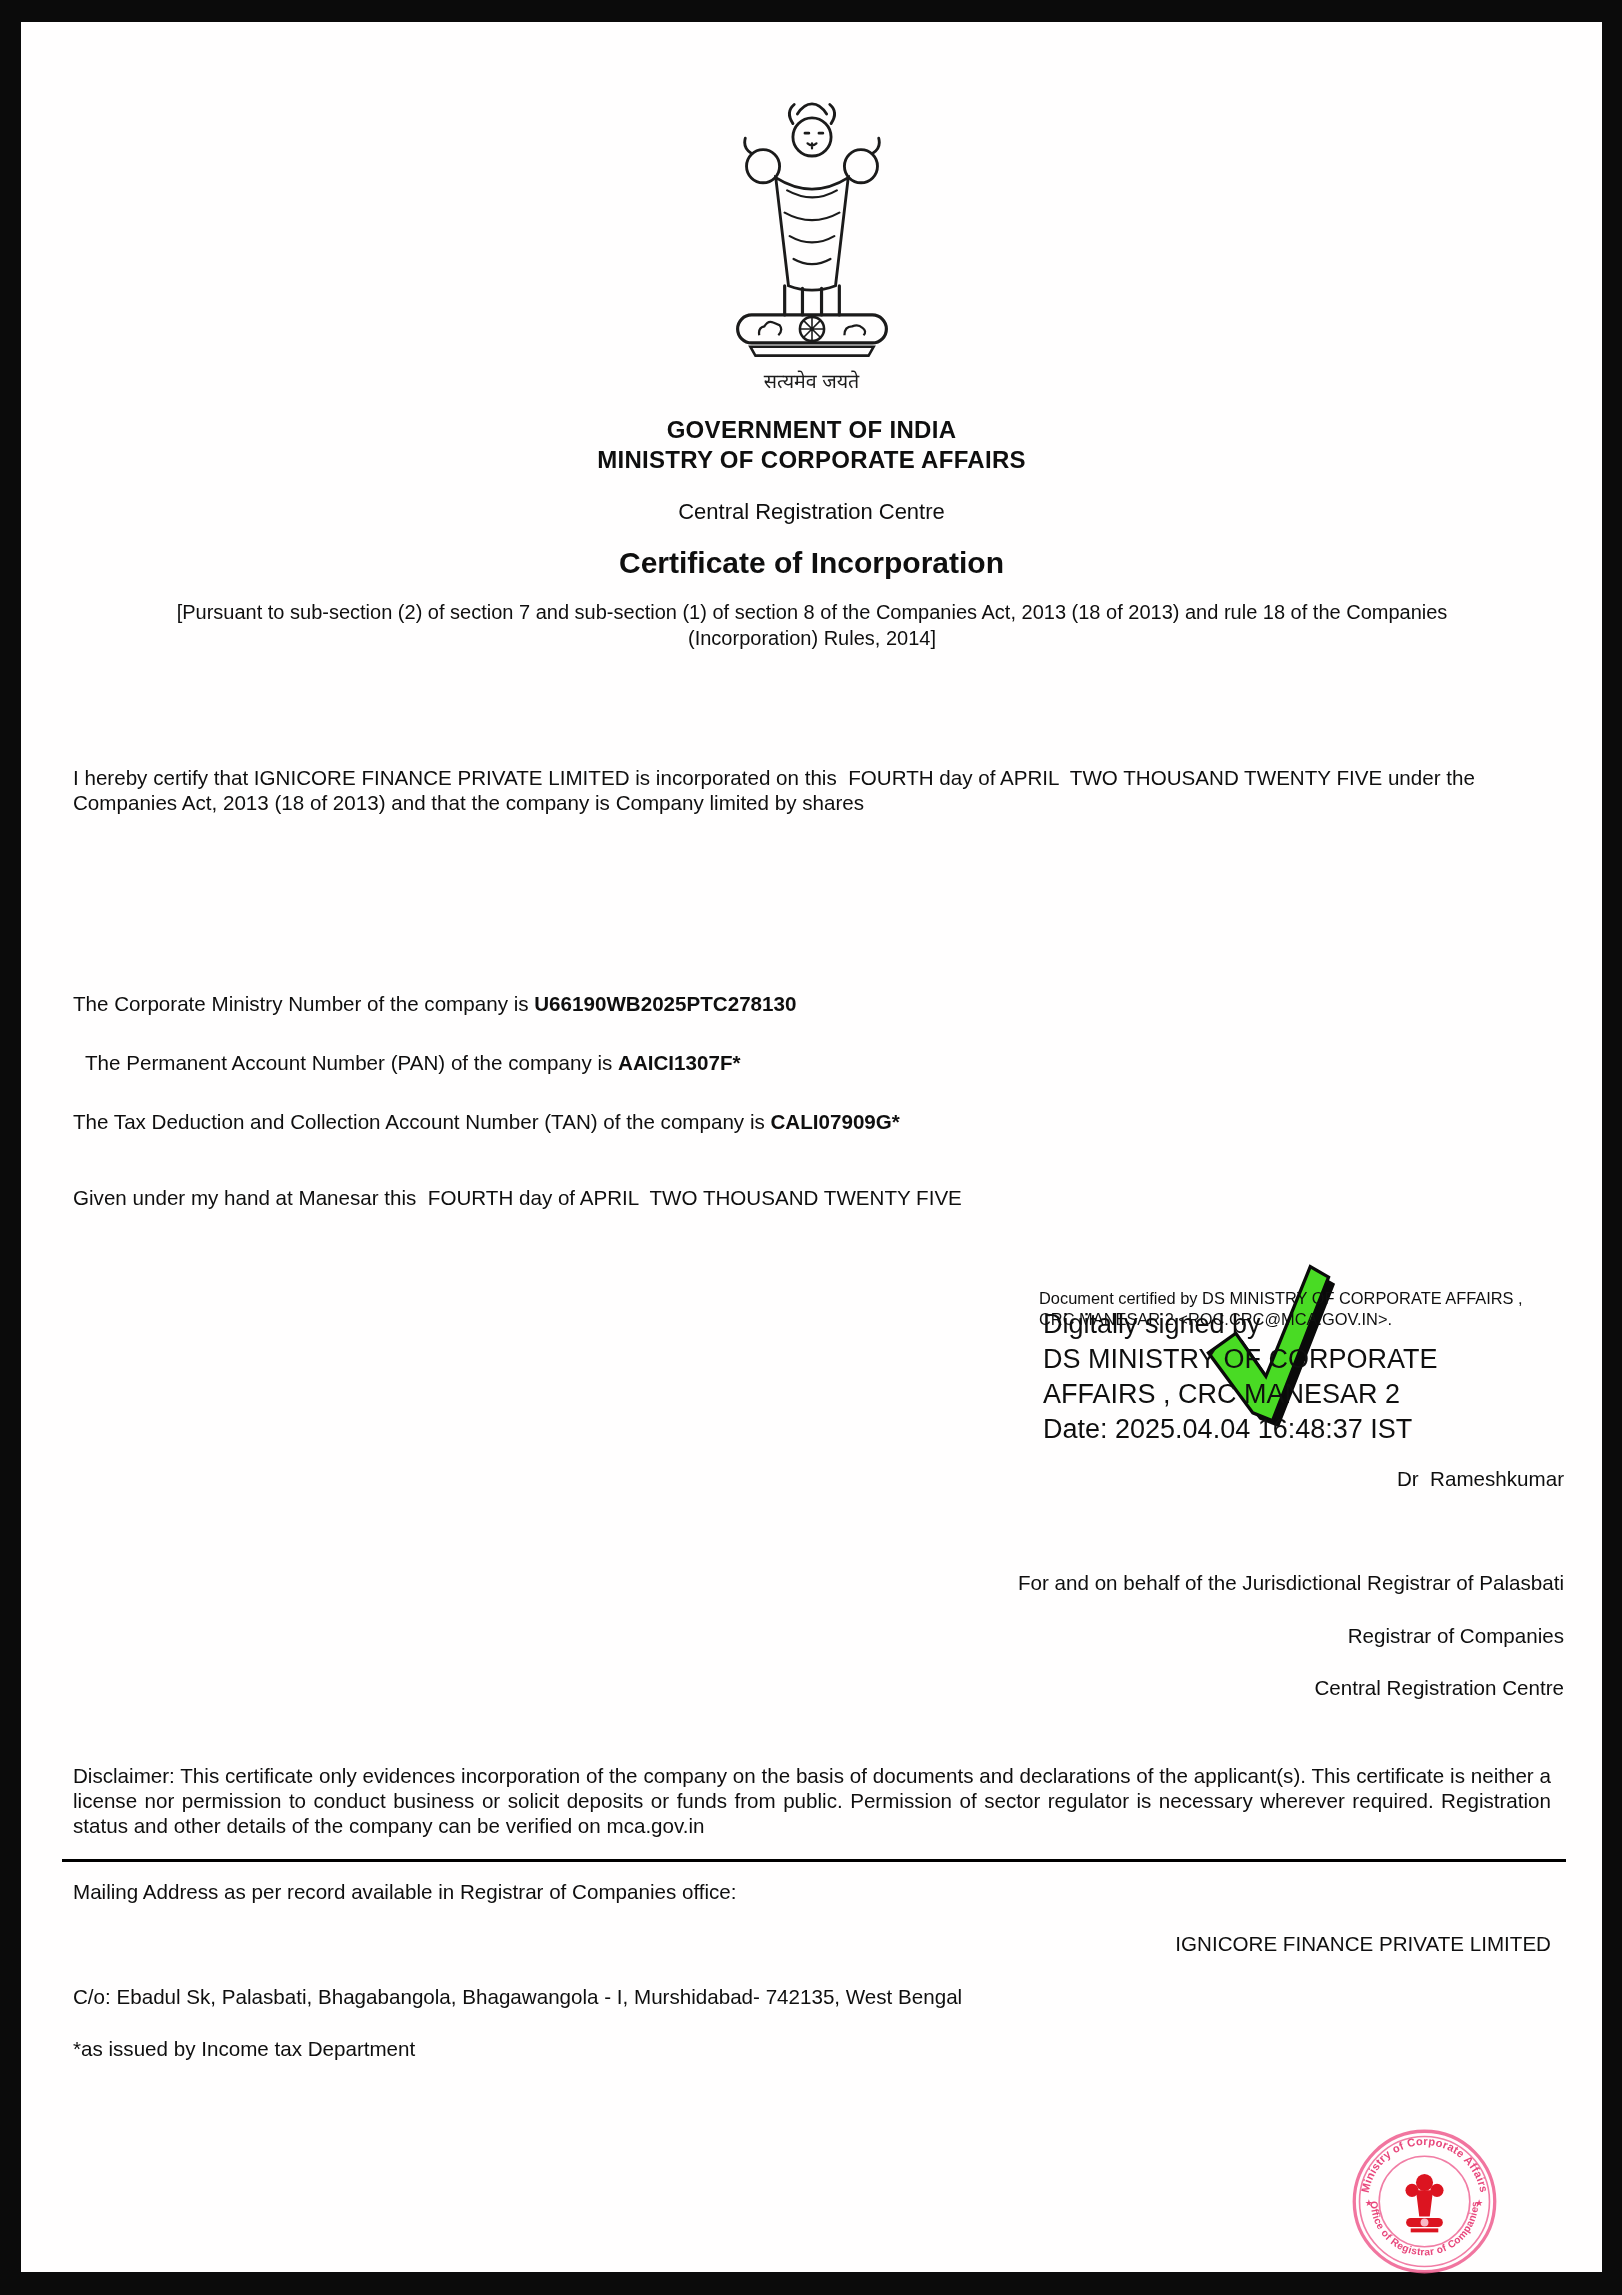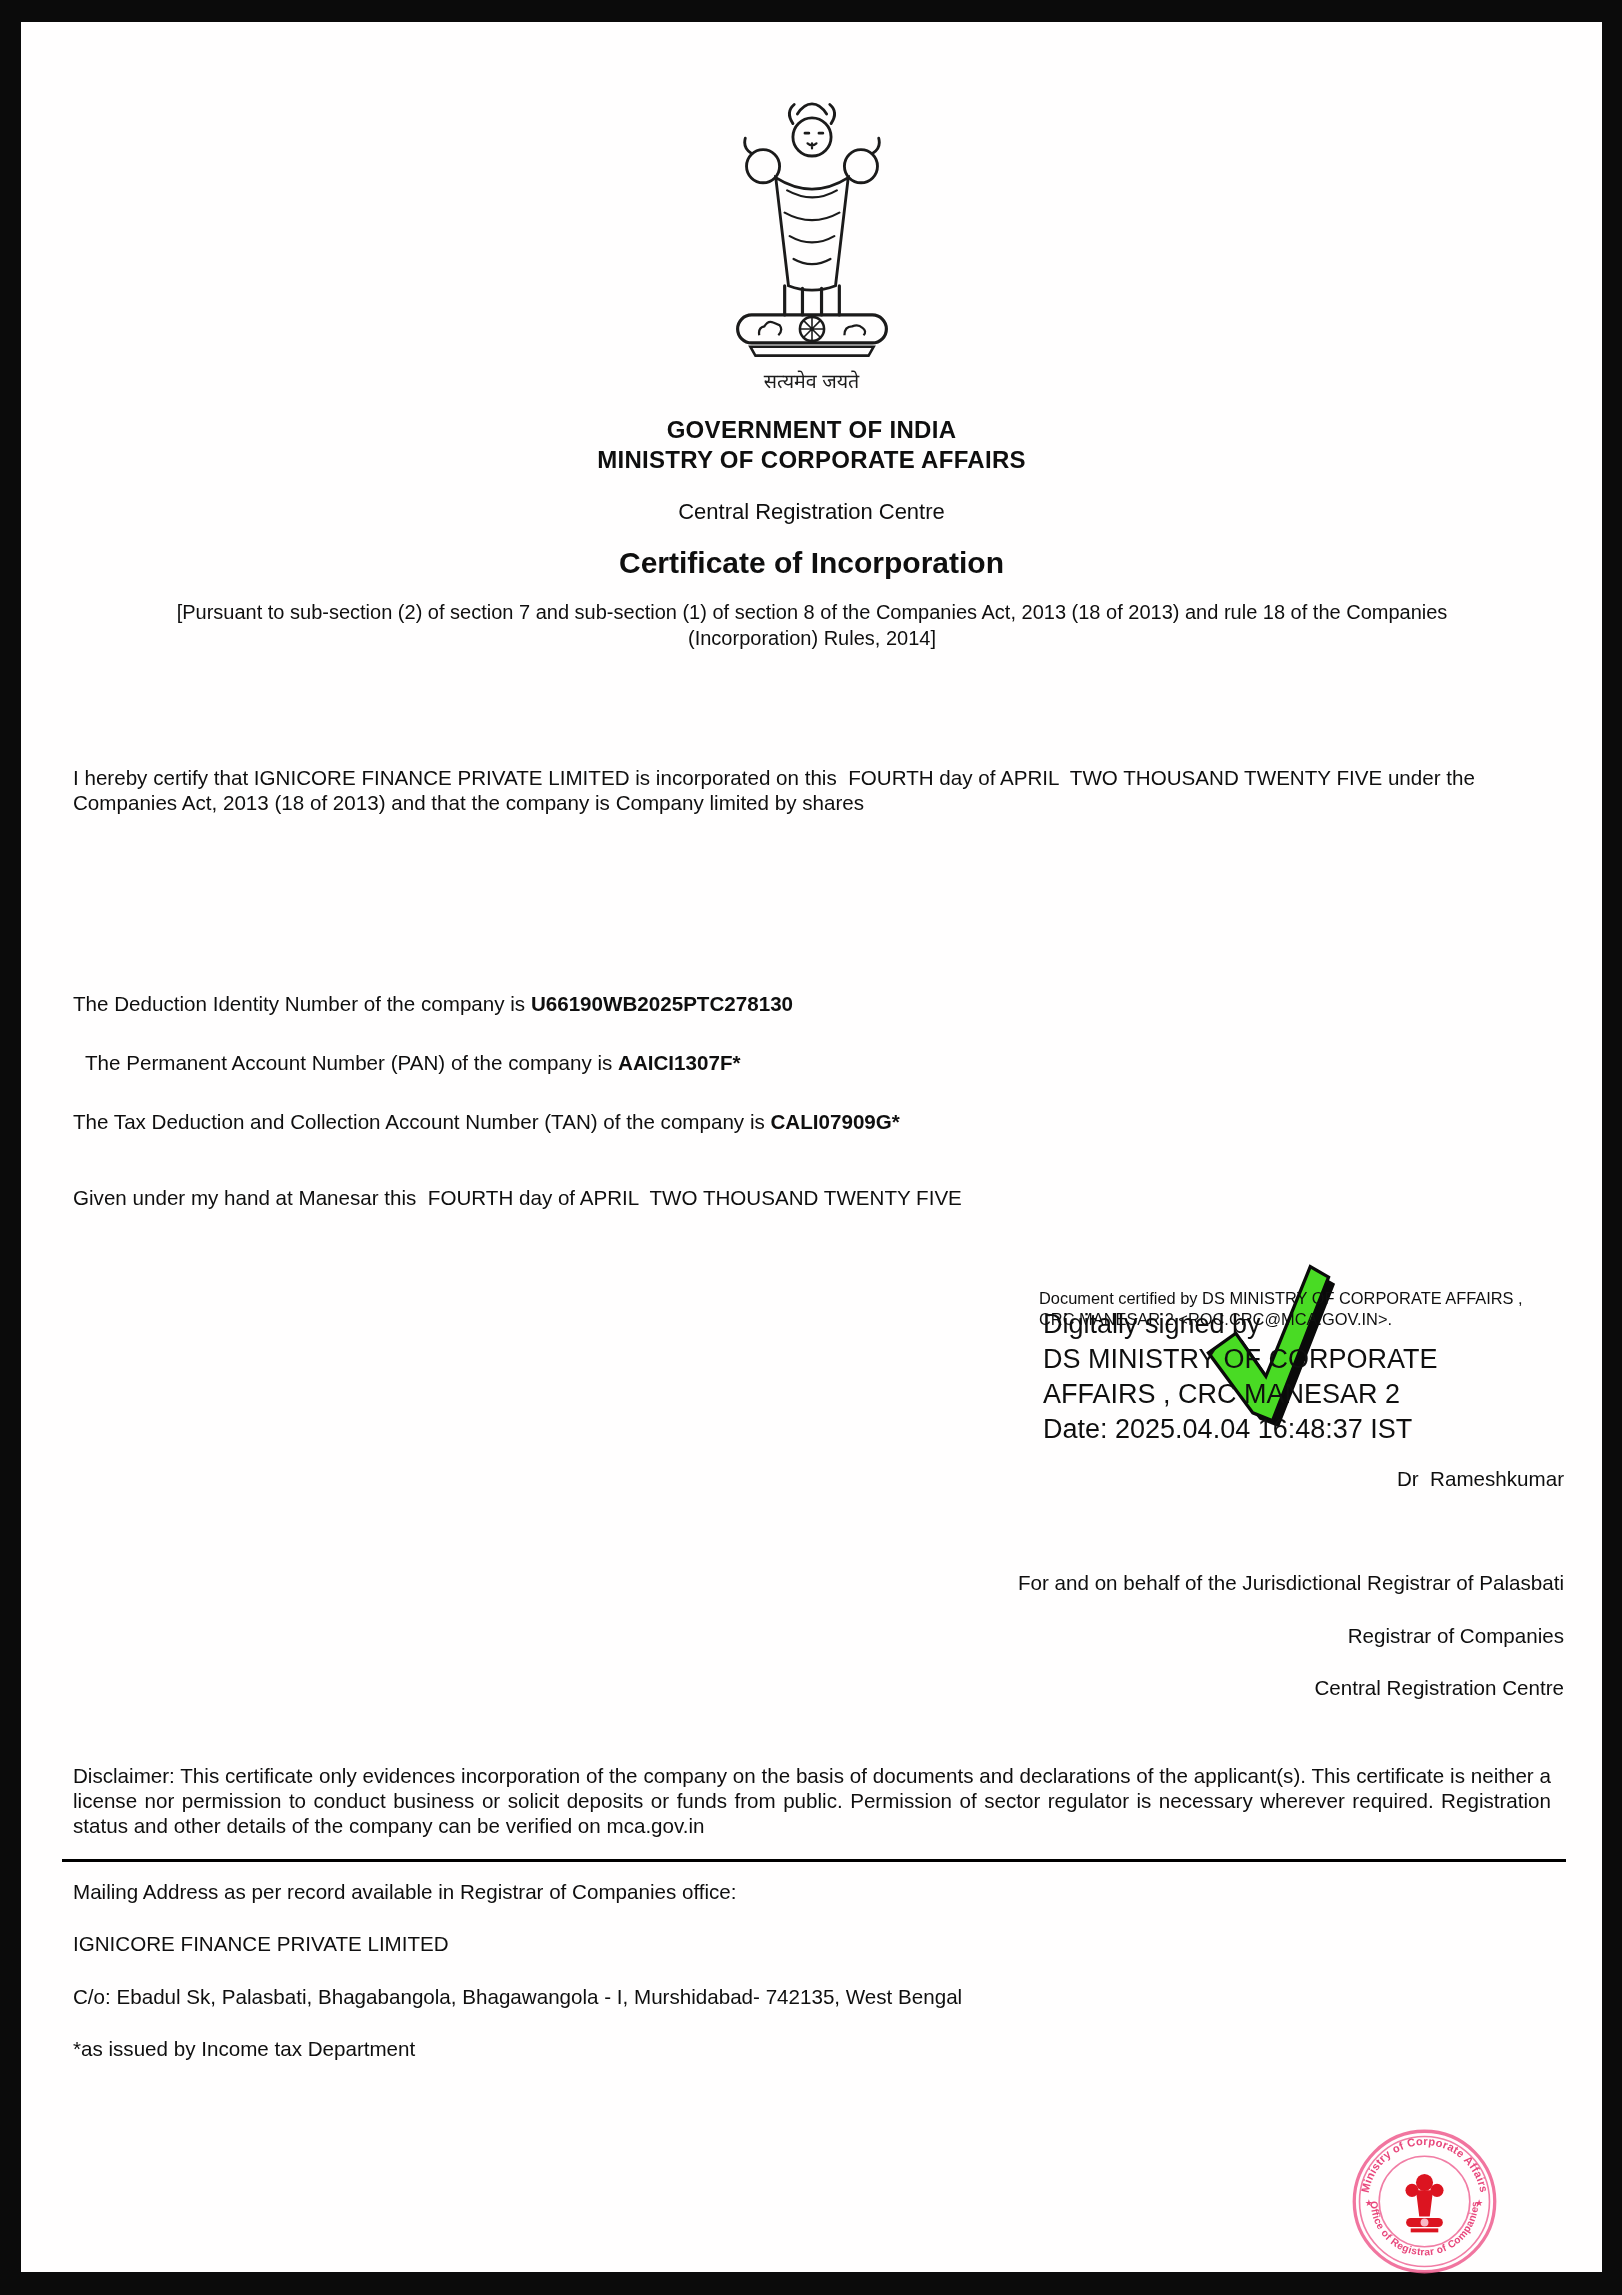--- a/index.html
+++ b/index.html
@@ -66,21 +66,21 @@
 
   <div class="abs center hdr-bold t" style="top:393px;">GOVERNMENT OF INDIA</div>
   <div class="abs center hdr-bold t" style="top:423px;">MINISTRY OF CORPORATE AFFAIRS</div>
   <div class="abs center hdr-reg t" style="top:476px;">Central Registration Centre</div>
   <div class="abs center cert-title t" style="top:527px;">Certificate of Incorporation</div>
   <div class="abs pursuant t" style="top:577px;left:92px;width:1398px;text-align:center;">[Pursuant to sub-section (2) of section 7 and sub-section (1) of section 8 of the Companies Act, 2013 (18 of 2013) and rule 18 of the Companies (Incorporation) Rules, 2014]</div>
 
   <div class="abs body-text t" style="top:743px;left:52px;width:1478px;">I hereby certify that IGNICORE FINANCE PRIVATE LIMITED is incorporated on this  FOURTH day of APRIL  TWO THOUSAND TWENTY FIVE under the Companies Act, 2013 (18 of 2013) and that the company is Company limited by shares</div>
 
   <div class="abs body-text" style="top:969px;left:52px;width:1478px;">
-    <span class="t">The Deduction Identity Number of the company is </span><span class="val t">U66190WB2025PTC278130</span>
+    <span class="t">The Corporate Ministry Number of the company is </span><span class="val t">U66190WB2025PTC278130</span>
   </div>
   <div class="abs body-text" style="top:1028px;left:64px;width:1478px;">
     <span class="t">The Permanent Account Number (PAN) of the company is </span><span class="val t">AAICI1307F*</span>
   </div>
   <div class="abs body-text" style="top:1087px;left:52px;width:1478px;">
     <span class="t">The Tax Deduction and Collection Account Number (TAN) of the company is </span><span class="val t">CALI07909G*</span>
   </div>
 
   <div class="abs body-text t" style="top:1163px;left:52px;width:1478px;">Given under my hand at Manesar this  FOURTH day of APRIL  TWO THOUSAND TWENTY FIVE</div>
 
@@ -101,21 +101,21 @@
   <div class="abs officer-line t" style="top:1444px;">Dr  Rameshkumar</div>
   <div class="abs officer-line t" style="top:1548px;">For and on behalf of the Jurisdictional Registrar of Palasbati</div>
   <div class="abs officer-line t" style="top:1601px;margin-left:33px;">Registrar of Companies</div>
   <div class="abs officer-line t" style="top:1653px;">Central Registration Centre</div>
 
   <div class="abs disclaimer t" style="top:1741px;left:52px;width:1478px;">Disclaimer: This certificate only evidences incorporation of the company on the basis of documents and declarations of the applicant(s). This certificate is neither a license nor permission to conduct business or solicit deposits or funds from public. Permission of sector regulator is necessary wherever required. Registration status and other details of the company can be verified on mca.gov.in</div>
 
   <div class="abs rule" style="top:1837px;left:41px;right:36px;"></div>
 
   <div class="abs body-text t" style="top:1857px;left:52px;width:1478px;">Mailing Address as per record available in Registrar of Companies office:</div>
-  <div class="abs body-text t" style="top:1909px;left:52px;width:1478px;">IGNICORE FINANCE PRIVATE LIMITED</div>
+  <div class="abs body-text t" style="top:1909px;left:52px;width:1478px;text-align:right;">IGNICORE FINANCE PRIVATE LIMITED</div>
   <div class="abs body-text t" style="top:1962px;left:52px;width:1478px;">C/o: Ebadul Sk, Palasbati, Bhagabangola, Bhagawangola - I, Murshidabad- 742135, West Bengal</div>
   <div class="abs body-text t" style="top:2014px;left:52px;width:1478px;">*as issued by Income tax Department</div>
 
   <svg class="abs" style="left:1328px;top:2104px;" width="151" height="151" viewBox="0 0 230 230">
     <circle cx="115" cy="115" r="107" fill="none" stroke="#ee5d8e" stroke-width="5" opacity=".85"></circle>
     <circle cx="115" cy="115" r="99" fill="none" stroke="#ee5d8e" stroke-width="2.5" opacity=".8"></circle>
     <circle cx="115" cy="115" r="69" fill="none" stroke="#ee5d8e" stroke-width="2.5" opacity=".8"></circle>
     <defs>
       <path id="sealTopArc" d="M29,115 A86,86 0 0 1 201,115"></path>
       <path id="sealBotArc" d="M33,115 A82,82 0 0 0 197,115"></path>

